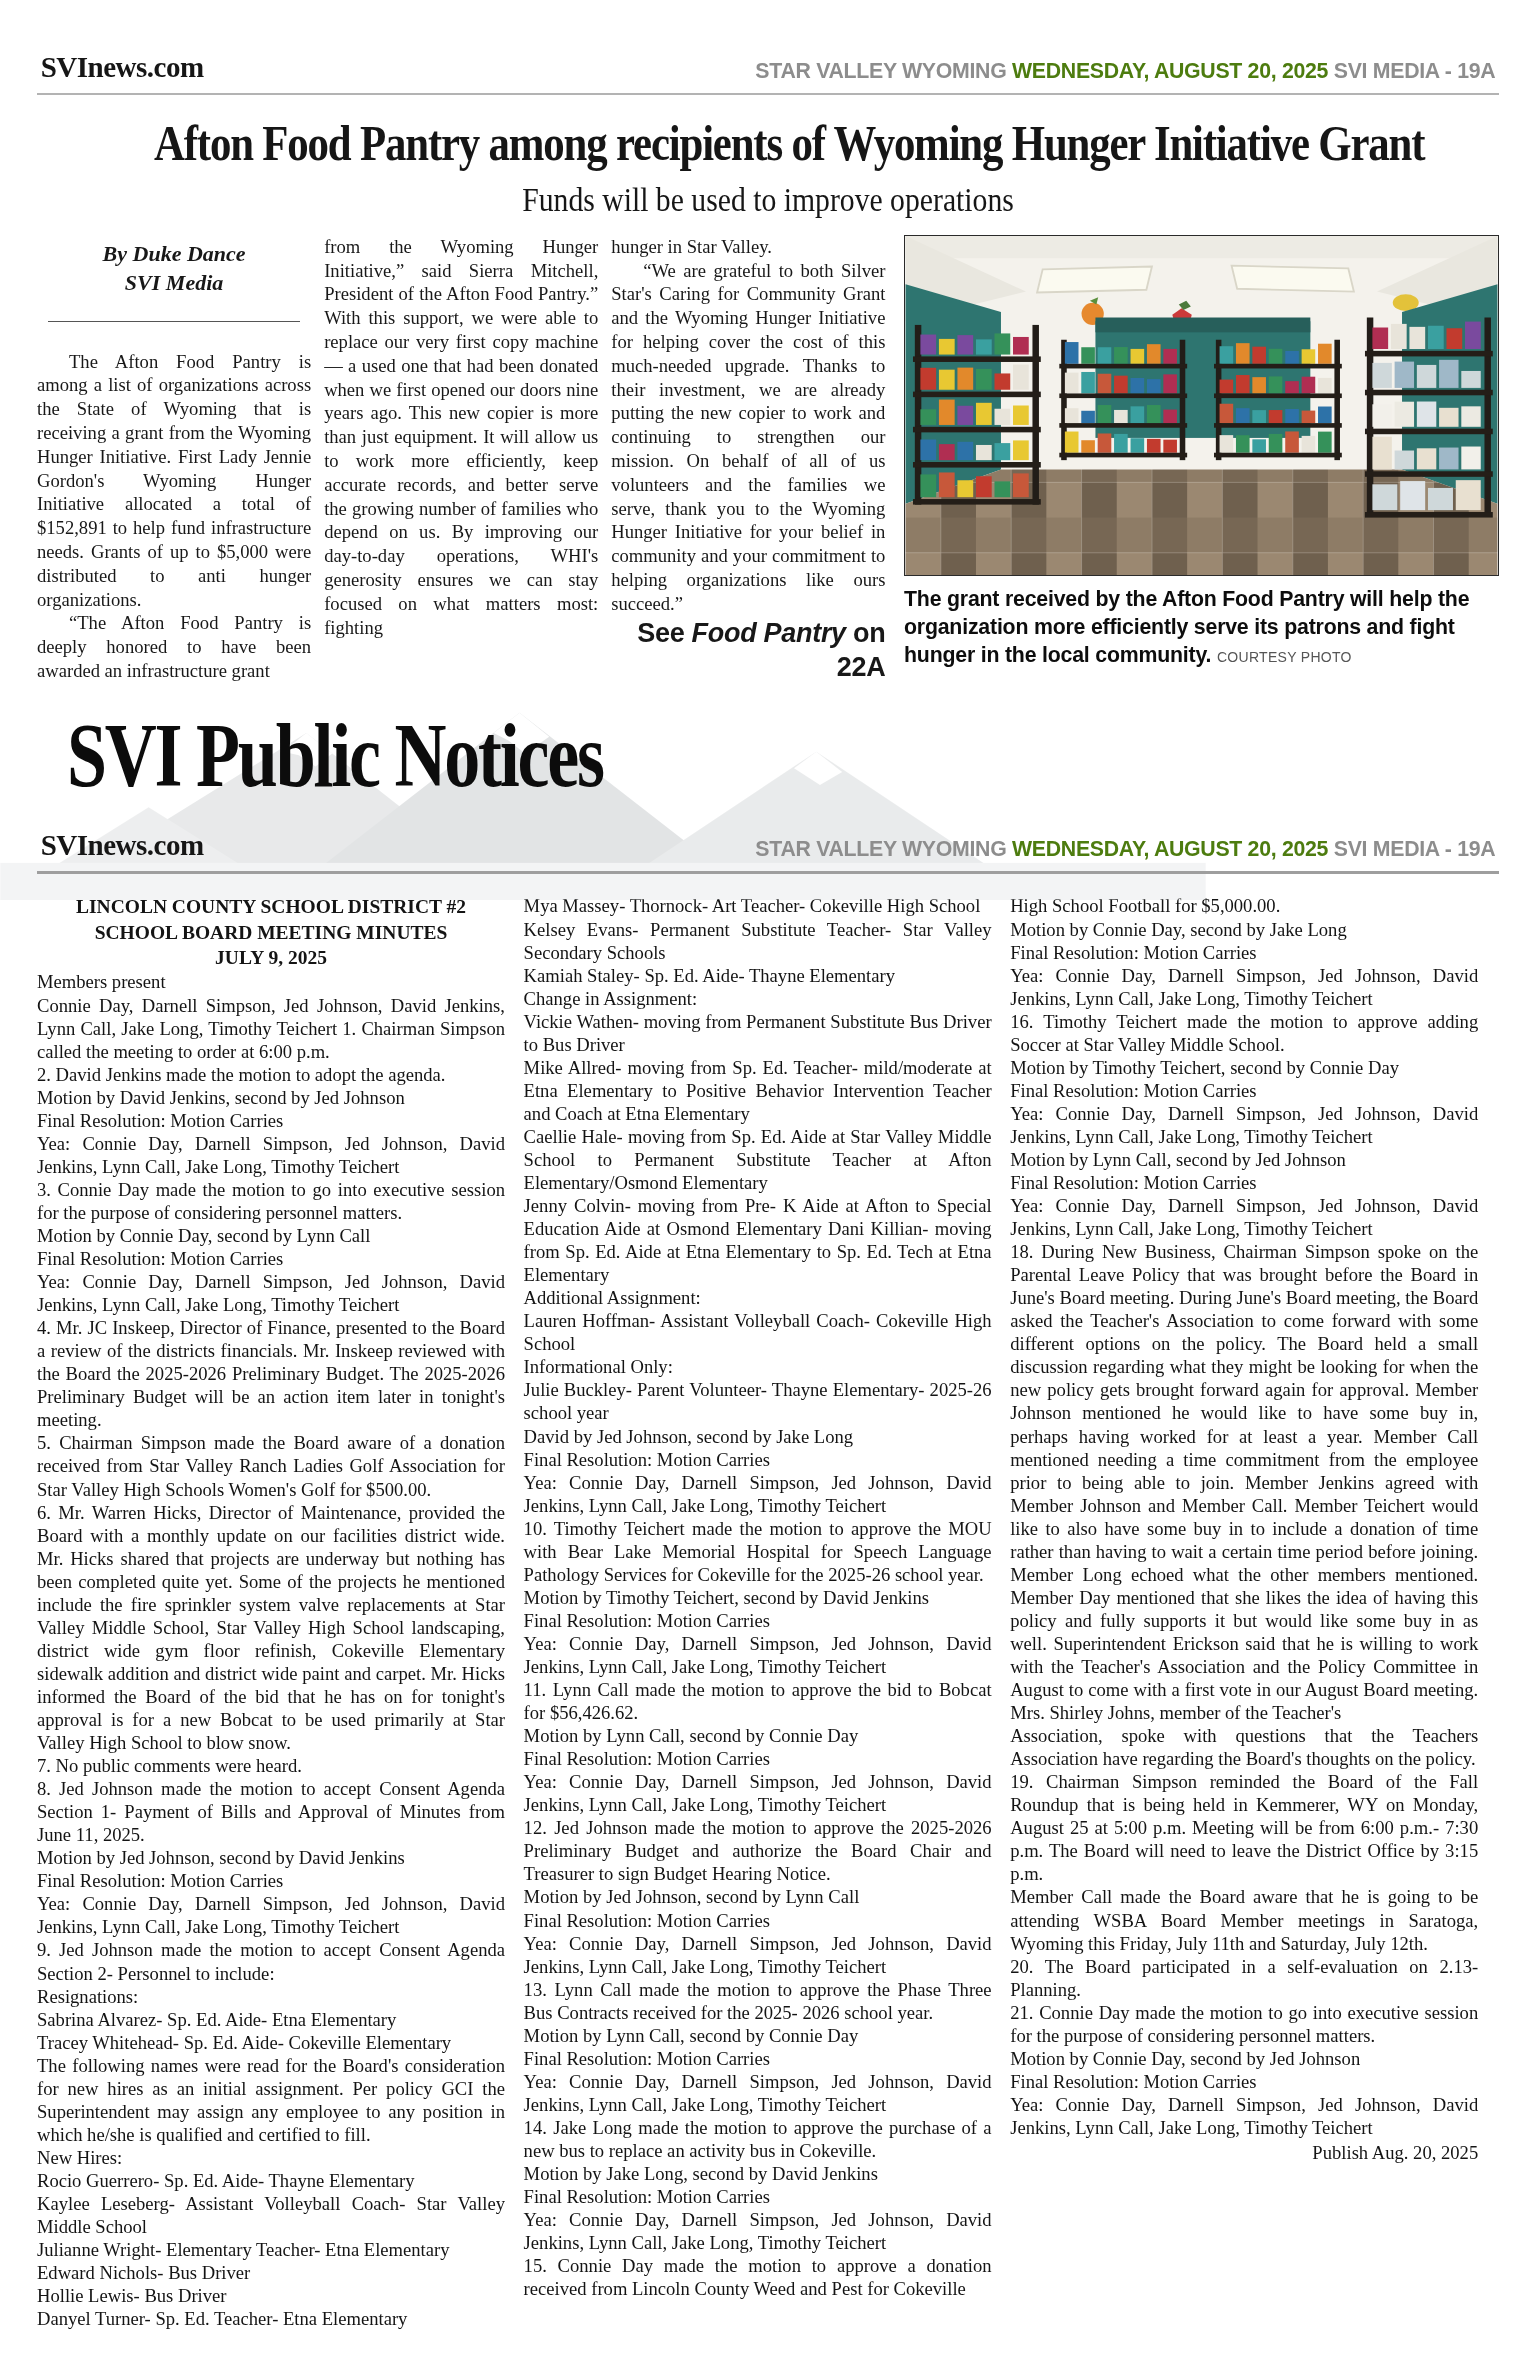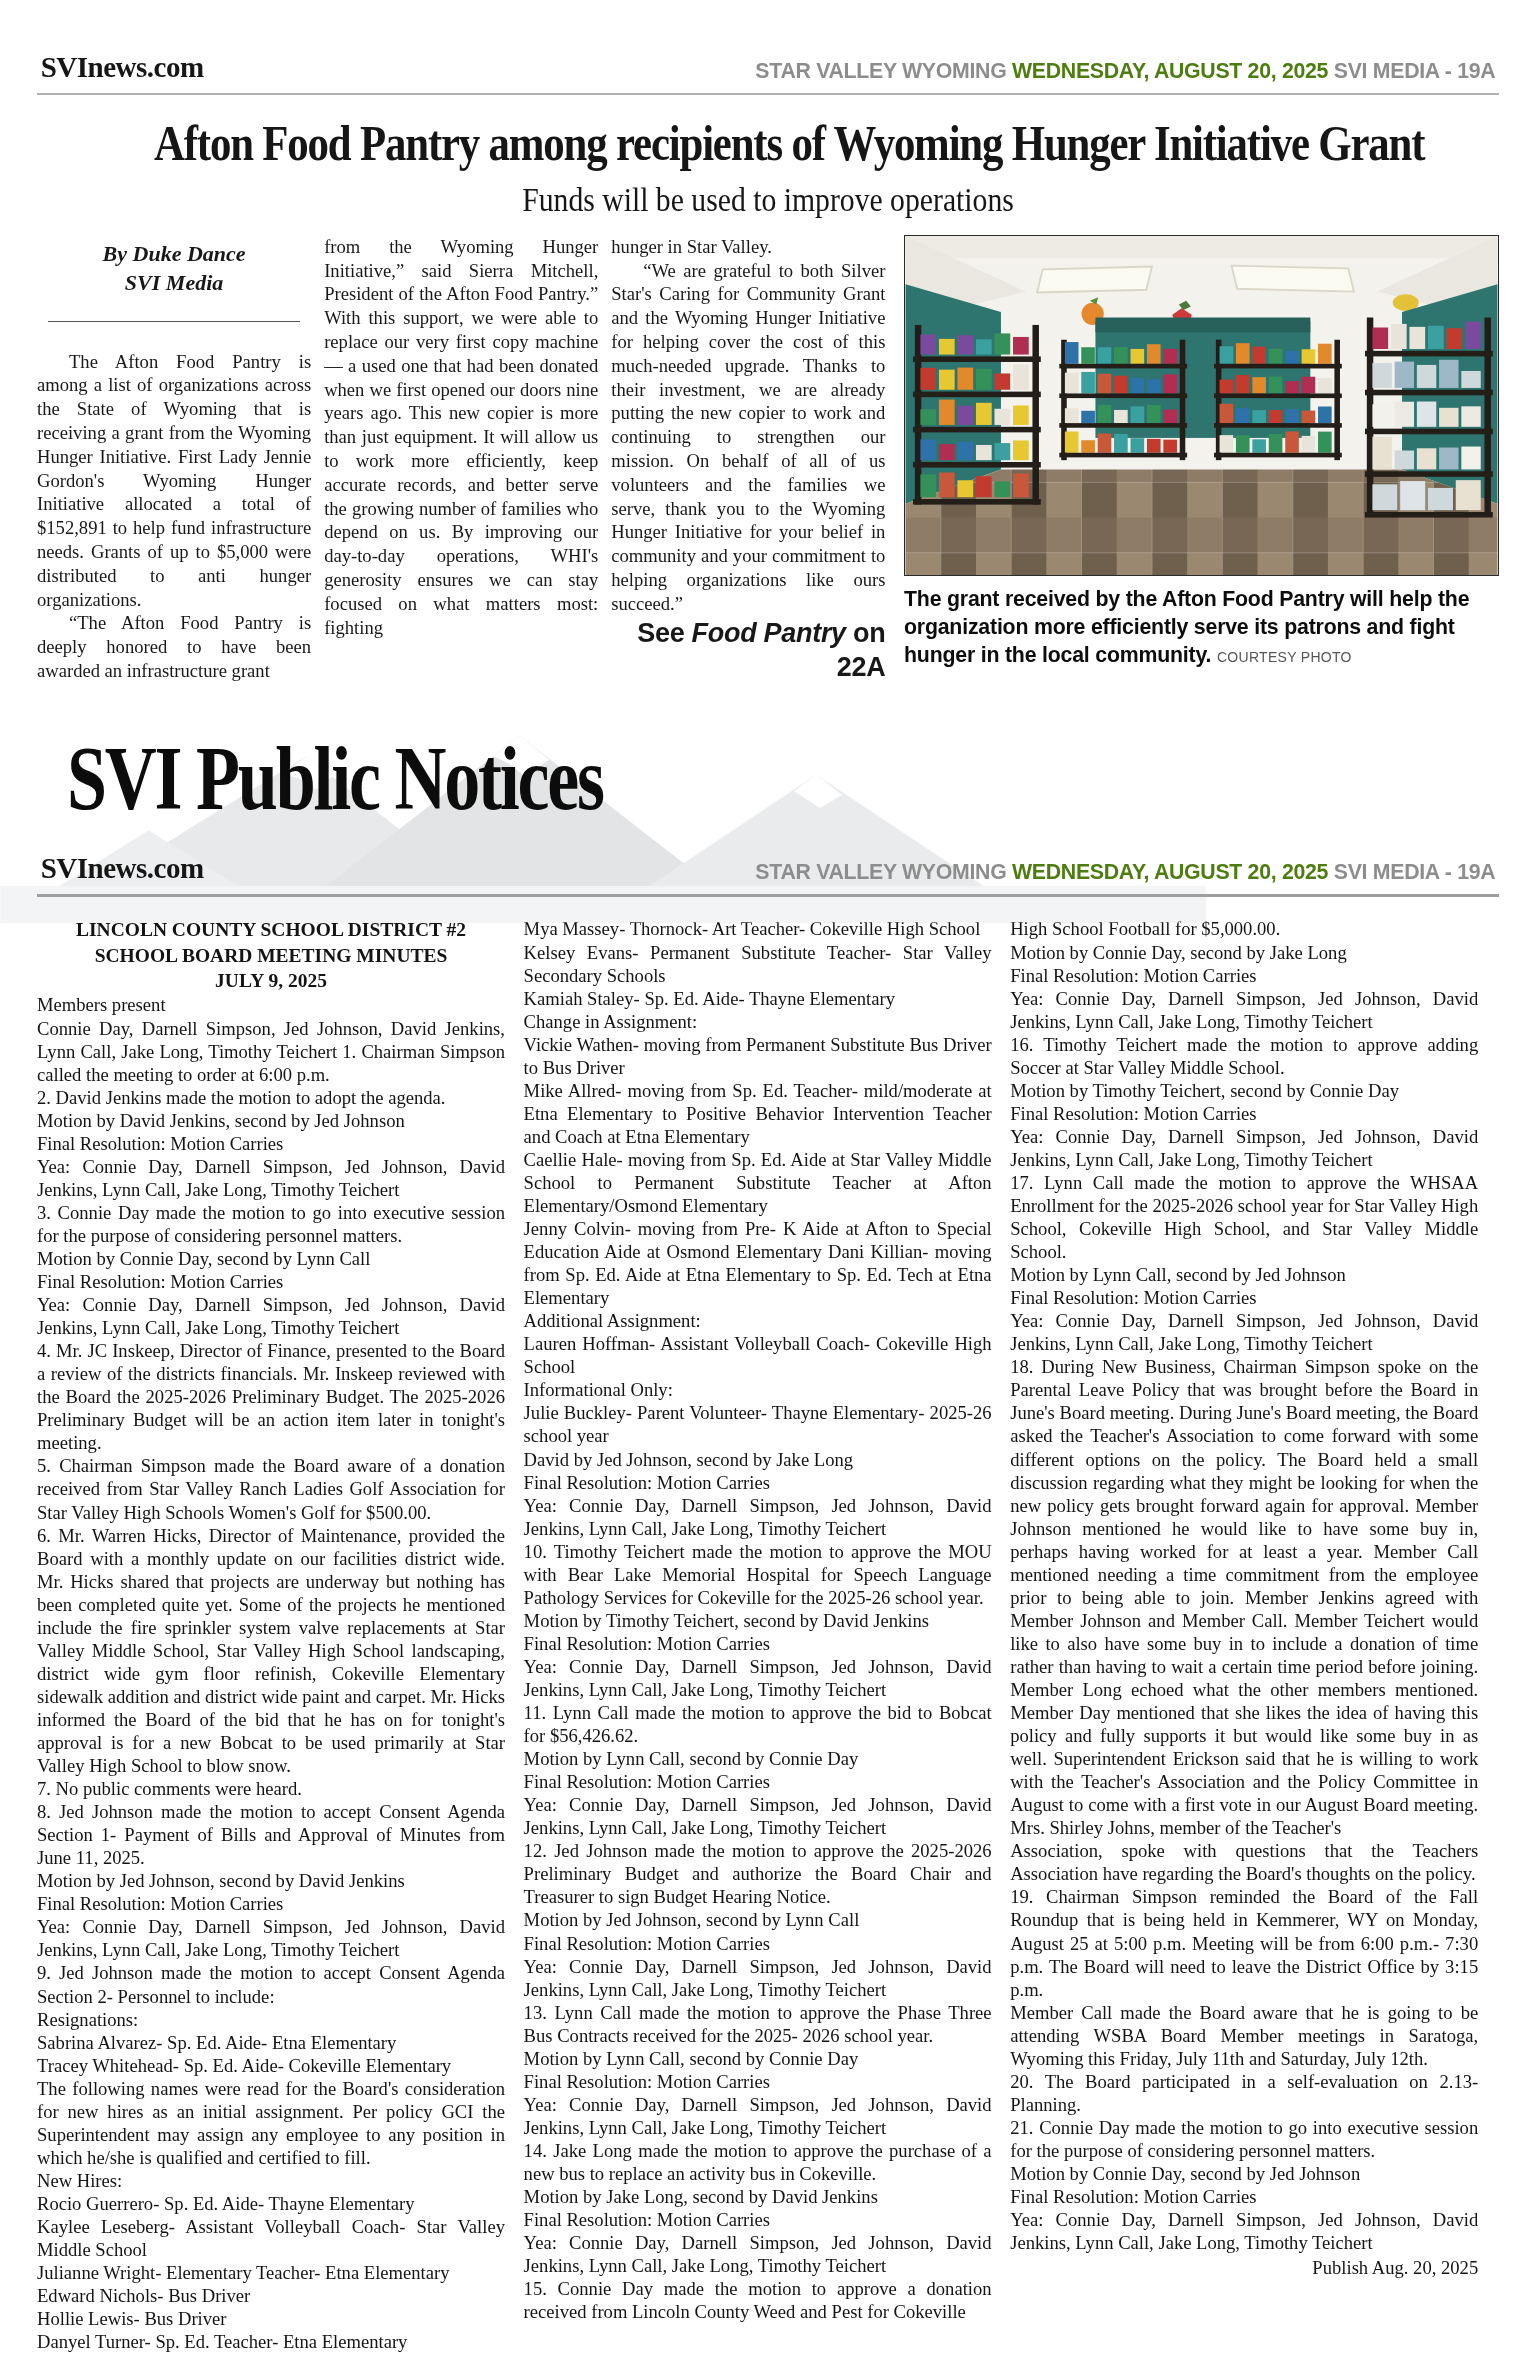--- a/index.html
+++ b/index.html
@@ -34,21 +34,21 @@
 
   
   .photo-wrap{width:595px;margin-left:5.6px;}
   .photo-frame{border:0.9px solid #2a2a2a;}
   .photo-frame svg{display:block;}
   .caption{font-family:"Liberation Sans",sans-serif;font-weight:bold;font-size:21.3px;
            line-height:1.32;letter-spacing:-0.2px;margin-top:9.3px;color:#0d0d0d;}
   .credit{font-weight:normal;font-size:14px;color:#555;letter-spacing:0.3px;}
 
   
-  .notices-head{position:relative;margin-top:43px;}
+  .notices-head{position:relative;margin-top:20px;}
   .mountains{position:absolute;left:0;top:-15px;z-index:0;}
   .banner-text{position:relative;z-index:1;font-weight:bold;font-size:90px;line-height:1;
                letter-spacing:-2.8px;transform:scaleX(0.8);transform-origin:left;
                margin:0 0 0 67px;white-space:nowrap;color:#0c0c0c;}
   .notices-head .masthead{padding-top:28px;z-index:1;}
 
   .notices{display:flex;gap:18.6px;margin:20.4px 37px 0;}
   .ncol{width:468px;font-size:18.6px;line-height:1.24;text-align:justify;color:#141414;}
   .ncol p{margin:0;}
   .ncol p.nc-title{text-align:center;font-weight:bold;font-size:19.5px;line-height:1.3;}
@@ -412,21 +412,20 @@
       </div>
     <div class="ncol">
         <p>High School Football for $5,000.00.</p>
         <p>Motion by Connie Day, second by Jake Long</p>
         <p>Final Resolution: Motion Carries</p>
         <p>Yea: Connie Day, Darnell Simpson, Jed Johnson, David Jenkins, Lynn Call, Jake Long, Timothy  Teichert</p>
         <p>16. Timothy Teichert made the motion to approve adding Soccer at Star Valley Middle School.</p>
         <p>Motion by Timothy Teichert, second by Connie Day</p>
         <p>Final Resolution: Motion Carries</p>
         <p>Yea: Connie Day, Darnell Simpson, Jed Johnson, David Jenkins, Lynn Call, Jake Long, Timothy  Teichert</p>
-        <p>17. Lynn Call made the motion to approve the WHSAA Enrollment for the 2025-2026 school year for  Star Valley High School, Cokeville High School, and Star Valley Middle School.</p>
         <p>Motion by Lynn Call, second by Jed Johnson</p>
         <p>Final Resolution: Motion Carries</p>
         <p>Yea: Connie Day, Darnell Simpson, Jed Johnson, David Jenkins, Lynn Call, Jake Long, Timothy  Teichert</p>
         <p>18. During New Business, Chairman Simpson spoke on the Parental Leave Policy that was brought  before the Board in June's Board meeting. During June's Board meeting, the Board asked the  Teacher's Association to come forward with some different options on the policy. The Board held a small discussion regarding what they might be looking for when the new policy gets brought  forward again for approval. Member Johnson mentioned he would like to have some buy in,  perhaps having worked for at least a year. Member Call mentioned needing a time commitment from the employee prior to being able to join. Member Jenkins agreed with Member Johnson and  Member Call. Member Teichert would like to also have some buy in to include a donation of time  rather than having to wait a certain time period before joining. Member Long echoed what the other members mentioned. Member Day mentioned that she likes the idea of having this policy  and fully supports it but would like some buy in as well. Superintendent Erickson said that he is  willing to work with the Teacher's Association and the Policy Committee in August to come with a first vote in our August Board meeting. Mrs. Shirley Johns, member of the Teacher's</p>
         <p>Association, spoke with questions that the Teachers Association have regarding the Board's  thoughts on the policy.</p>
         <p>19. Chairman Simpson reminded the Board of the Fall Roundup that is being held in Kemmerer, WY  on Monday, August 25 at 5:00 p.m. Meeting will be from 6:00 p.m.- 7:30 p.m. The Board will need  to leave the District Office by 3:15 p.m.</p>
         <p>Member Call made the Board aware that he is going to be attending WSBA Board Member  meetings in Saratoga, Wyoming this Friday, July 11th and Saturday, July 12th.</p>
         <p>20. The Board participated in a self-evaluation on 2.13- Planning.</p>
         <p>21. Connie Day made the motion to go into executive session for the purpose of considering  personnel matters.</p>
         <p>Motion by Connie Day, second by Jed Johnson</p>

